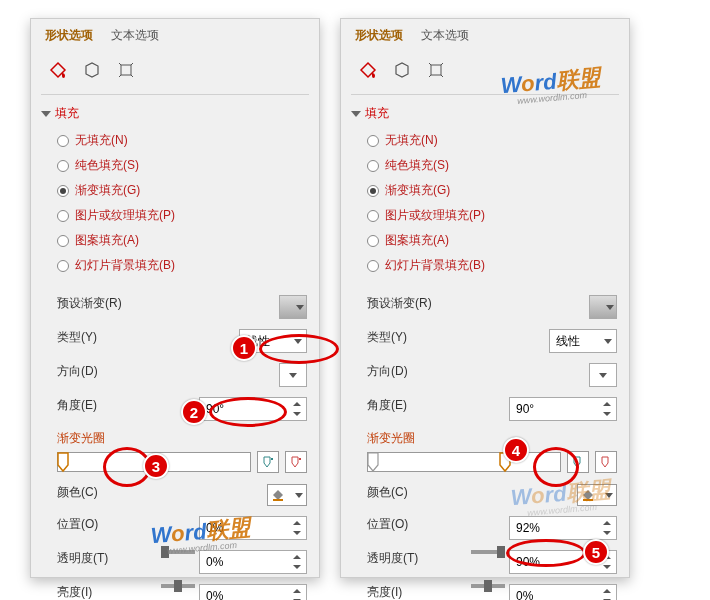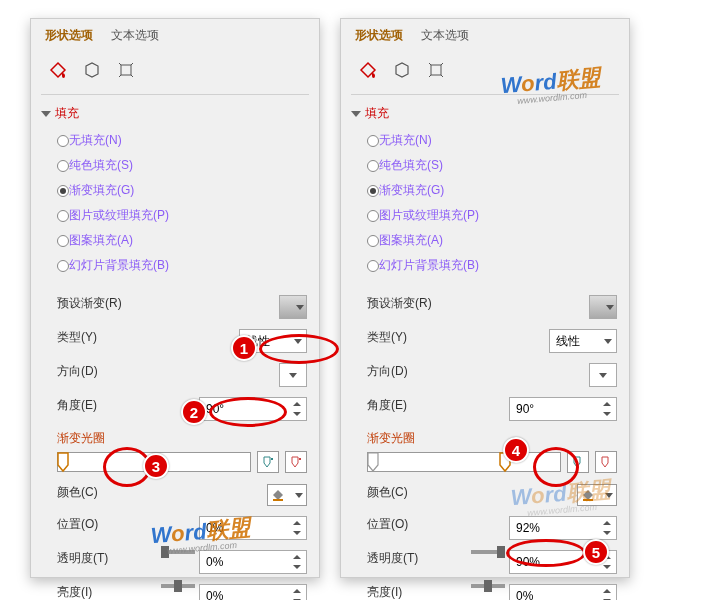--- a/index.html
+++ b/index.html
@@ -45,23 +45,23 @@
 .icon-btn.sel { }
 .divider { height: 1px; background: #d0d0d0; margin: 2px 10px 6px 10px; }
 .section-head {
   display: flex; align-items: center; gap: 4px;
   padding: 4px 10px;
 }
 .arrow { width: 0; height: 0; border-left: 5px solid transparent; border-right: 5px solid transparent; border-top: 6px solid #666; }
 .section-head span { color: #c00; }
 .radios { padding: 2px 10px 8px 26px; }
 .radio-row {
-  display: flex; align-items: center; 
+  display: flex; align-items: center; gap: 6px;
   padding: 4px 0;
-  color: #8b5cf6;
+  color: #b91c1c;
 }
 .radio {
   width: 12px; height: 12px; border: 1px solid #888; border-radius: 50%;
   display: flex; align-items: center; justify-content: center;
   background: #fff;
 }
 .radio.checked::after {
   content: ""; width: 6px; height: 6px; background: #444; border-radius: 50%;
 }
 .controls { padding: 4px 12px 0 26px; }

